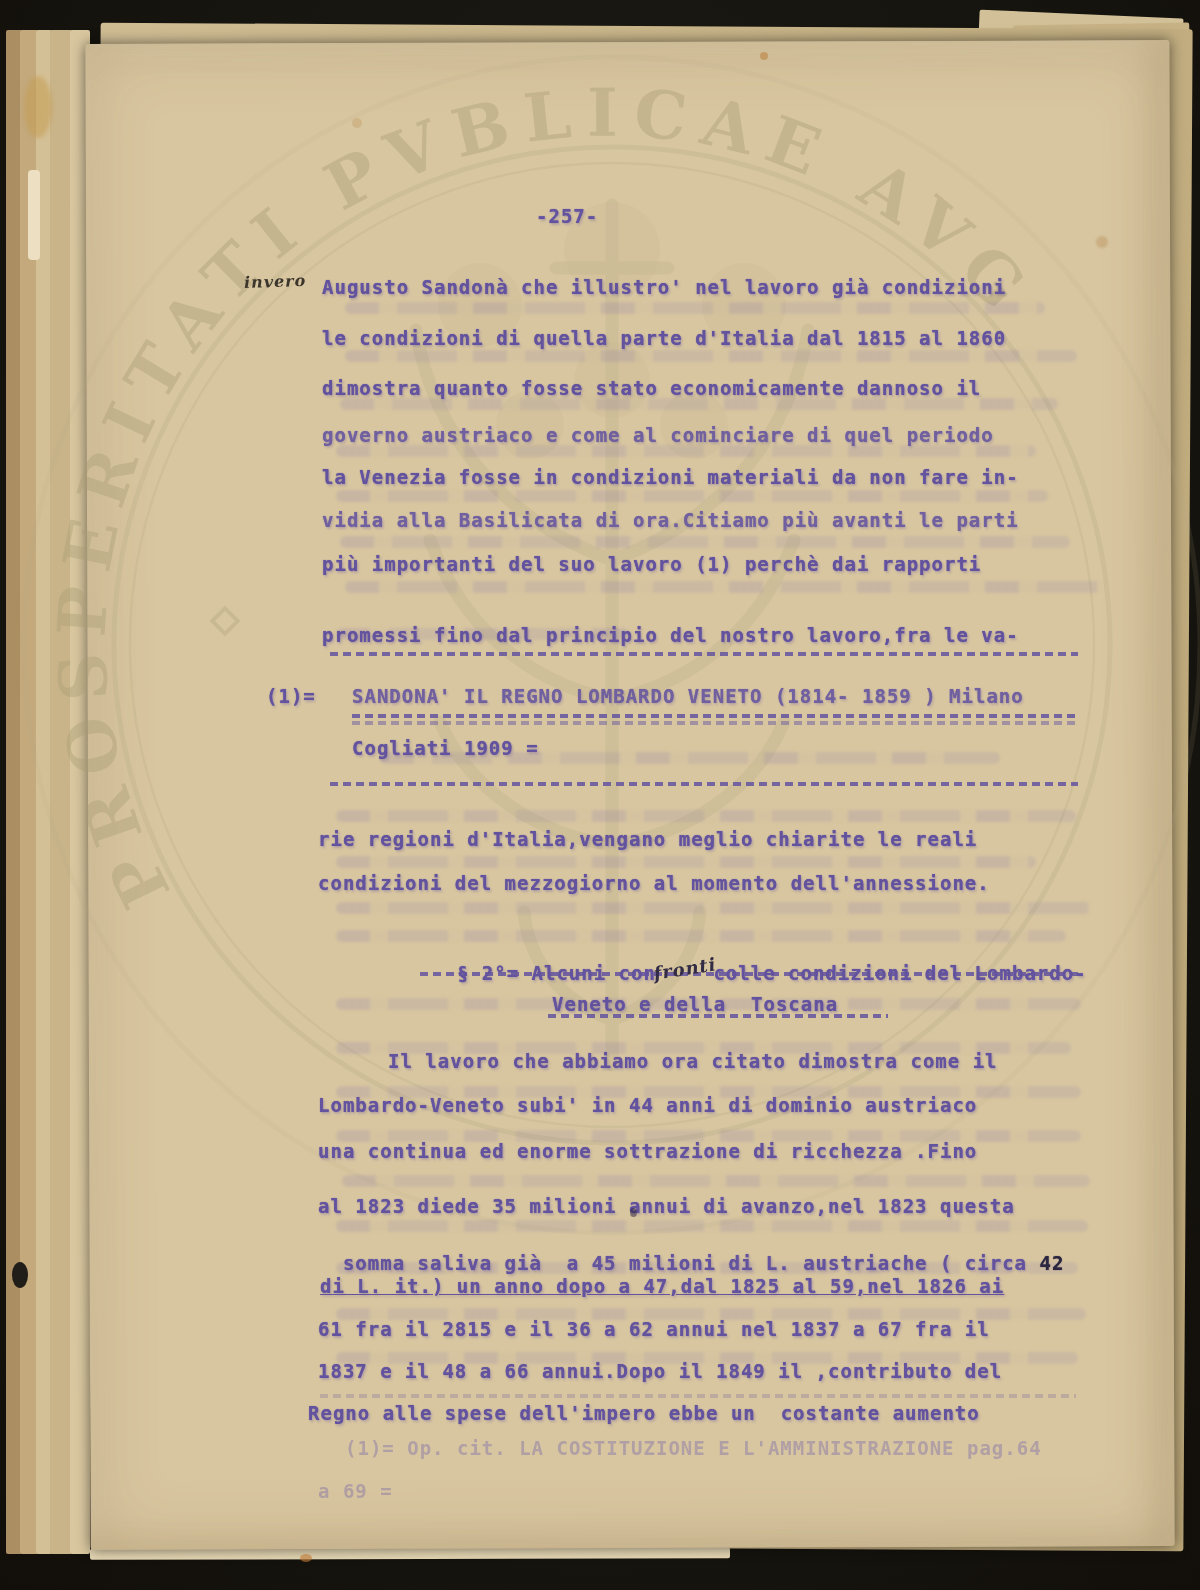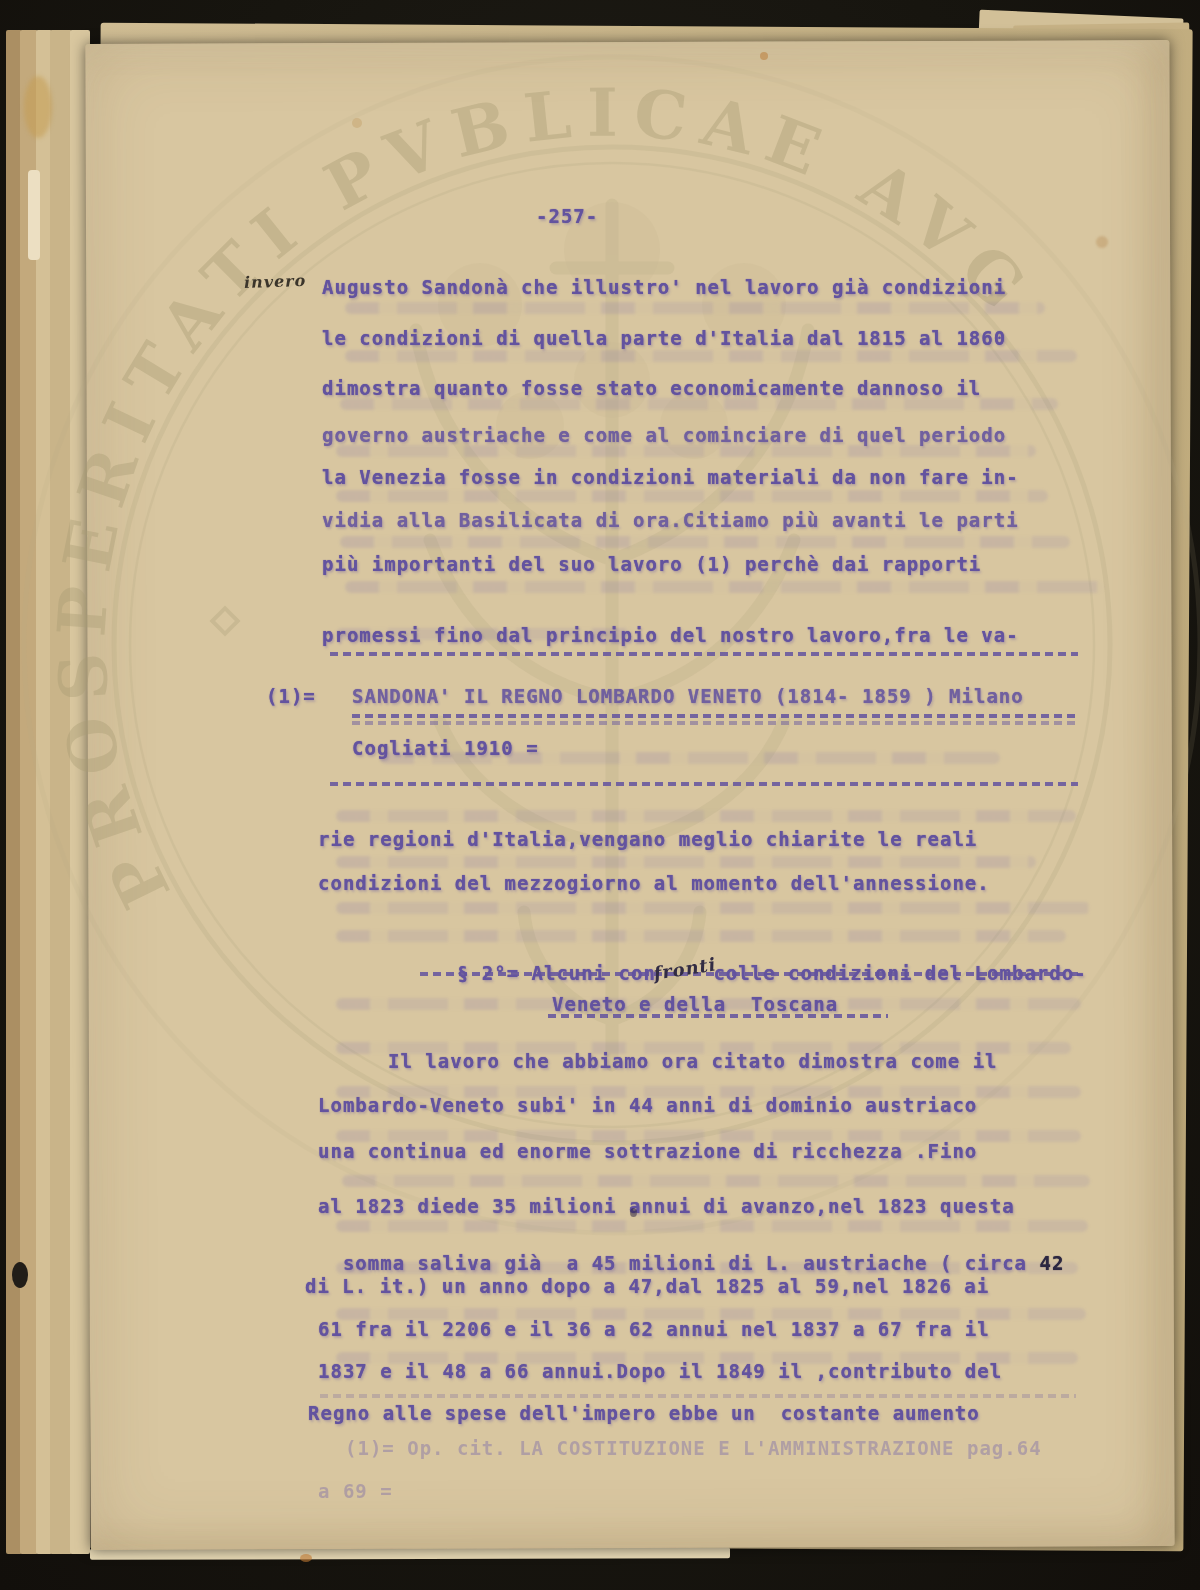--- a/index.html
+++ b/index.html
@@ -133,47 +133,47 @@
 <div class="rule" style="left:420px;top:972px;width:660px;"></div>
 <div class="rule" style="left:548px;top:1014px;width:340px;"></div>
 <div class="rule faint" style="left:320px;top:1394px;width:756px;"></div>
 
 <div class="t" style="left:536px;top:205px;">-257-</div>
 <div class="margin-note hand" style="left:244px;top:272px;">invero</div>
 
 <div class="t" style="left:322px;top:276px;">Augusto Sandonà che illustro' nel lavoro già condizioni</div>
 <div class="t" style="left:322px;top:327px;">le condizioni di quella parte d'Italia dal 1815 al 1860</div>
 <div class="t" style="left:322px;top:377px;">dimostra quanto fosse stato economicamente dannoso il</div>
-<div class="t light" style="left:322px;top:424px;">governo austriache e come al cominciare di quel periodo</div>
+<div class="t light" style="left:322px;top:424px;">governo austriaco e come al cominciare di quel periodo</div>
 <div class="t" style="left:322px;top:466px;">la Venezia fosse in condizioni materiali da non fare in-</div>
 <div class="t light" style="left:322px;top:509px;">vidia alla Basilicata di ora.Citiamo più avanti le parti</div>
 <div class="t" style="left:322px;top:553px;text-align:center;">più importanti del suo lavoro (1) perchè dai rapporti</div>
 <div class="t" style="left:322px;top:600px;margin-top:24px;">promessi fino dal principio del nostro lavoro,fra le va-</div>
 
 <div class="t" style="left:266px;top:685px;">(1)=</div>
 <div class="t light" style="left:352px;top:685px;">SANDONA' IL REGNO LOMBARDO VENETO (1814- 1859 ) Milano</div>
-<div class="t" style="left:352px;top:737px;">Cogliati 1910 =</div>
+<div class="t" style="left:352px;top:737px;">Cogliati 1909 =</div>
 
 <div class="t" style="left:318px;top:828px;">rie regioni d'Italia,vengano meglio chiarite le reali</div>
 <div class="t" style="left:318px;top:872px;">condizioni del mezzogiorno al momento dell'annessione.</div>
 
 <div class="t" style="left:432px;top:940px;">
   <span>§ 2°= Alcuni con</span><span class="hand hand-insert">fronti</span><span>colle condizioni del Lombardo-</span>
 </div>
 <div class="t" style="left:552px;top:985px;margin-top:8px;">Veneto e della  Toscana</div>
 
 <div class="t" style="left:388px;top:1050px;">Il lavoro che abbiamo ora citato dimostra come il</div>
 <div class="t" style="left:318px;top:1094px;">Lombardo-Veneto subi' in 44 anni di dominio austriaco</div>
 <div class="t" style="left:318px;top:1140px;">una continua ed enorme sottrazione di ricchezza .Fino</div>
 <div class="t" style="left:318px;top:1185px;margin-top:10px;">al 1823 diede 35 milioni annui di avanzo,nel 1823 questa</div>
 <div class="t" style="left:318px;top:1230px;">
   <span>somma saliva già  a 45 milioni di L. austriache ( circa </span><span class="hand-num">42</span>
 </div>
-<div class="t" style="left:305px;top:1275px;">di L. it.) un anno dopo a 47,dal 1825 al 59,nel 1826 ai</div>
-<div class="t" style="left:318px;top:1318px;">61 fra il 2206 e il 36 a 62 annui nel 1837 a 67 fra il</div>
+<div class="t" style="left:320px;top:1275px;text-decoration:underline;">di L. it.) un anno dopo a 47,dal 1825 al 59,nel 1826 ai</div>
+<div class="t" style="left:318px;top:1318px;">61 fra il 2815 e il 36 a 62 annui nel 1837 a 67 fra il</div>
 <div class="t" style="left:318px;top:1360px;">1837 e il 48 a 66 annui.Dopo il 1849 il ,contributo del</div>
 <div class="t" style="left:308px;top:1402px;">Regno alle spese dell'impero ebbe un  costante aumento</div>
 
 <div class="ghostline" style="left:345px;top:1437px;">(1)= Op. cit. LA COSTITUZIONE E L'AMMINISTRAZIONE pag.64</div>
 <div class="ghostline" style="left:318px;top:1480px;">a 69 =</div>
 
 <div class="stain" style="left:12px;top:1262px;width:16px;height:26px;background:#211d18;"></div>
 <div class="stain" style="left:24px;top:76px;width:28px;height:62px;background:rgba(196,156,82,.55);filter:blur(2px);"></div>
 <div class="stain" style="left:760px;top:52px;width:8px;height:8px;background:rgba(185,120,50,.5);"></div>
 <div class="stain" style="left:1096px;top:236px;width:12px;height:12px;background:rgba(170,115,55,.28);filter:blur(1px);"></div>

